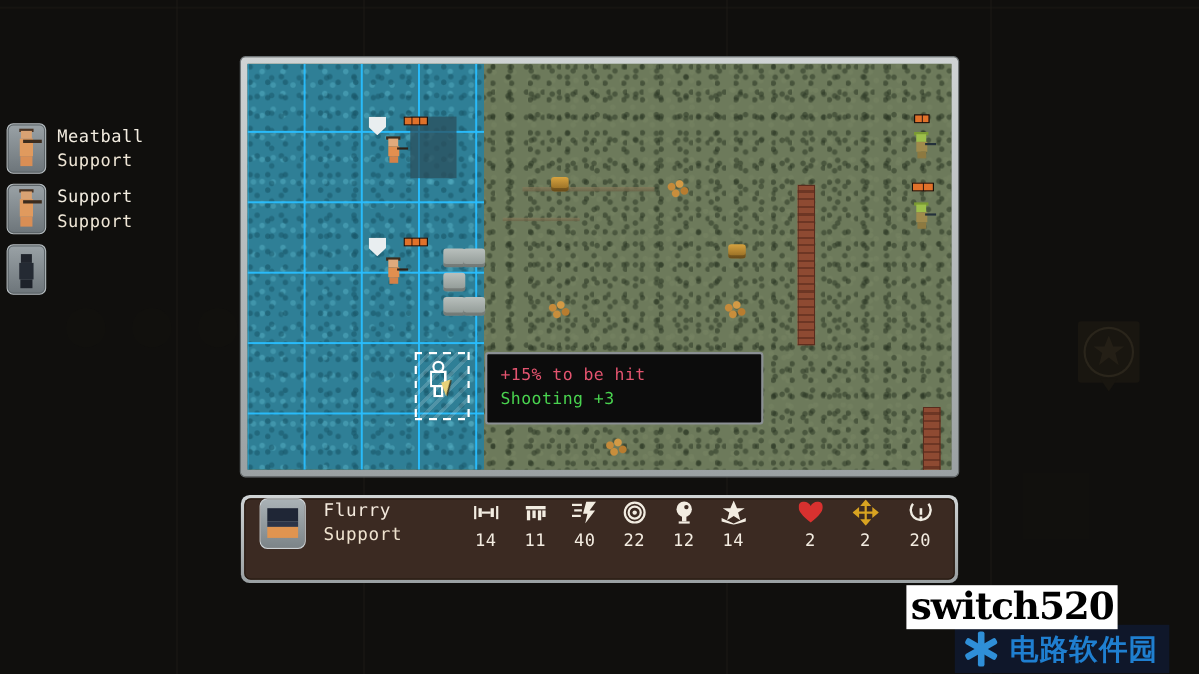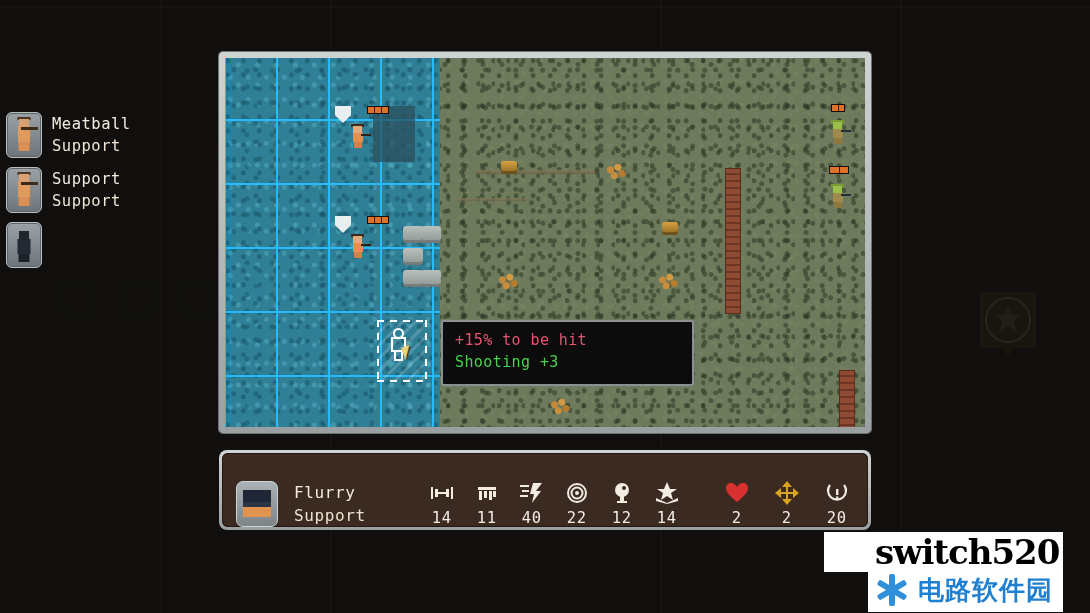--- a/index.html
+++ b/index.html
@@ -148,21 +148,21 @@
   .tt-neg{color:#e3546f;}
   .tt-pos{color:#49d24f;}
 
   
   #bottombar{
     position:absolute;left:219px;top:450px;width:652px;height:80px;
     background:linear-gradient(#d0d4d5,#9aa0a2);border-radius:8px;padding:3px;
     box-sizing:border-box;
   }
   #bbinner{width:100%;height:100%;background:#3b2a22;border-radius:6px;
-    display:flex;align-items:flex-end;box-sizing:border-box;padding:0 14px;
+    display:flex;align-items:flex-start;box-sizing:border-box;padding:0 14px;
     box-shadow:inset 0 0 0 1px #24180f;}
   #bb-portrait{width:40px;height:44px;border-radius:7px;flex:none;
     background:linear-gradient(#aab2b6,#7c8488);border:1px solid #ccd2d5;position:relative;}
   #bb-portrait .bp1{position:absolute;left:6px;top:8px;width:28px;height:12px;background:#1f2636;}
   #bb-portrait .bp2{position:absolute;left:6px;top:20px;width:28px;height:5px;background:#2c3448;}
   #bb-portrait .bp3{position:absolute;left:6px;top:25px;width:28px;height:10px;background:#e09450;}
   #bb-names{margin-left:16px;line-height:1.4;}
   #bb-names .n1{font-size:16px;color:#f4eade;letter-spacing:.6px;}
   #bb-names .n2{font-size:16px;color:#efe3cf;letter-spacing:.6px;}
 
@@ -178,22 +178,22 @@
   #rightbadge .bg{position:absolute;inset:0;background:#191610;border-radius:3px;}
   #rightbadge .ring{position:absolute;left:7px;top:7px;width:42px;height:42px;border-radius:50%;
     box-shadow:0 0 0 2px #2a251b;}
   #rightbadge .pin{position:absolute;left:20px;top:52px;width:16px;height:12px;
     background:#191610;clip-path:polygon(0 0,100% 0,50% 100%);}
 
   
   #wm{position:absolute;left:824px;top:532px;}
   #wm .wm-top{background:#fff;display:inline-block;padding:0 4px;}
   #wm .wm-top span{font-family:"DejaVu Serif","Liberation Serif",serif;
-    font-weight:bold;font-size:34px;color:#000;letter-spacing:-1px;margin-left:47px;}
-  #wm .wm-bot{background:#ffffff;display:flex;align-items:flex-end;gap:8px;
+    font-weight:bold;font-size:34px;color:#000;letter-spacing:-1px;}
+  #wm .wm-bot{background:#0f172a;display:flex;align-items:flex-end;gap:8px;
     padding:4px 10px 4px 6px;margin-left:44px;margin-top:-4px;}
   #wm .wm-bot .txt{font-family:"DejaVu Sans","Liberation Sans",sans-serif;
     font-weight:bold;font-size:26px;color:#1f7fd0;letter-spacing:1px;}
   .snow{position:relative;width:36px;height:36px;flex:none;}
   .snow i{position:absolute;left:15px;top:2px;width:6px;height:32px;background:#2f8fd8;
     border-radius:2px;transform-origin:50% 50%;}
   .snow i:nth-child(2){transform:rotate(60deg);}
   .snow i:nth-child(3){transform:rotate(120deg);}
 </style>
 </head>

